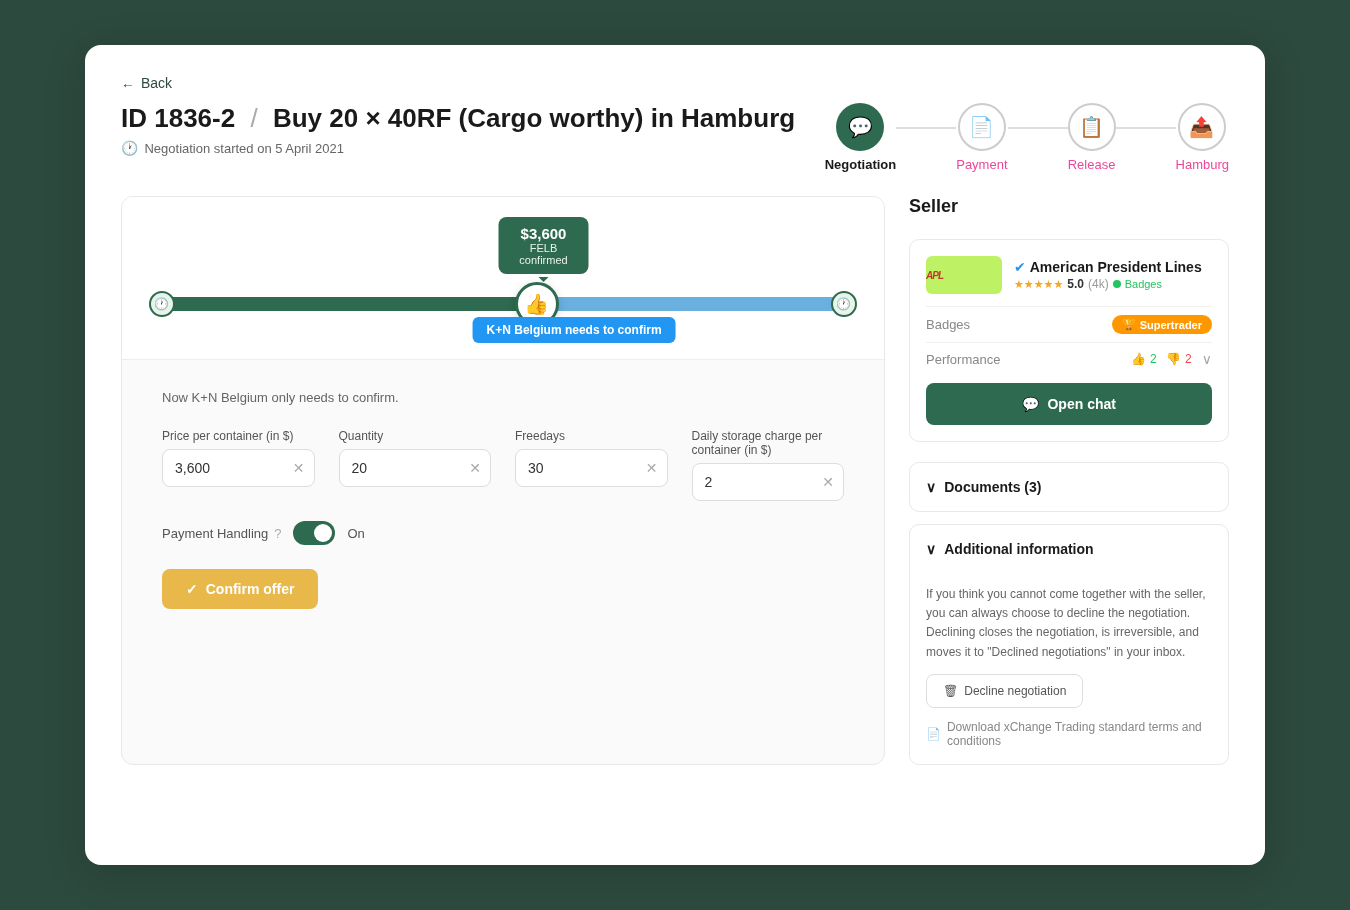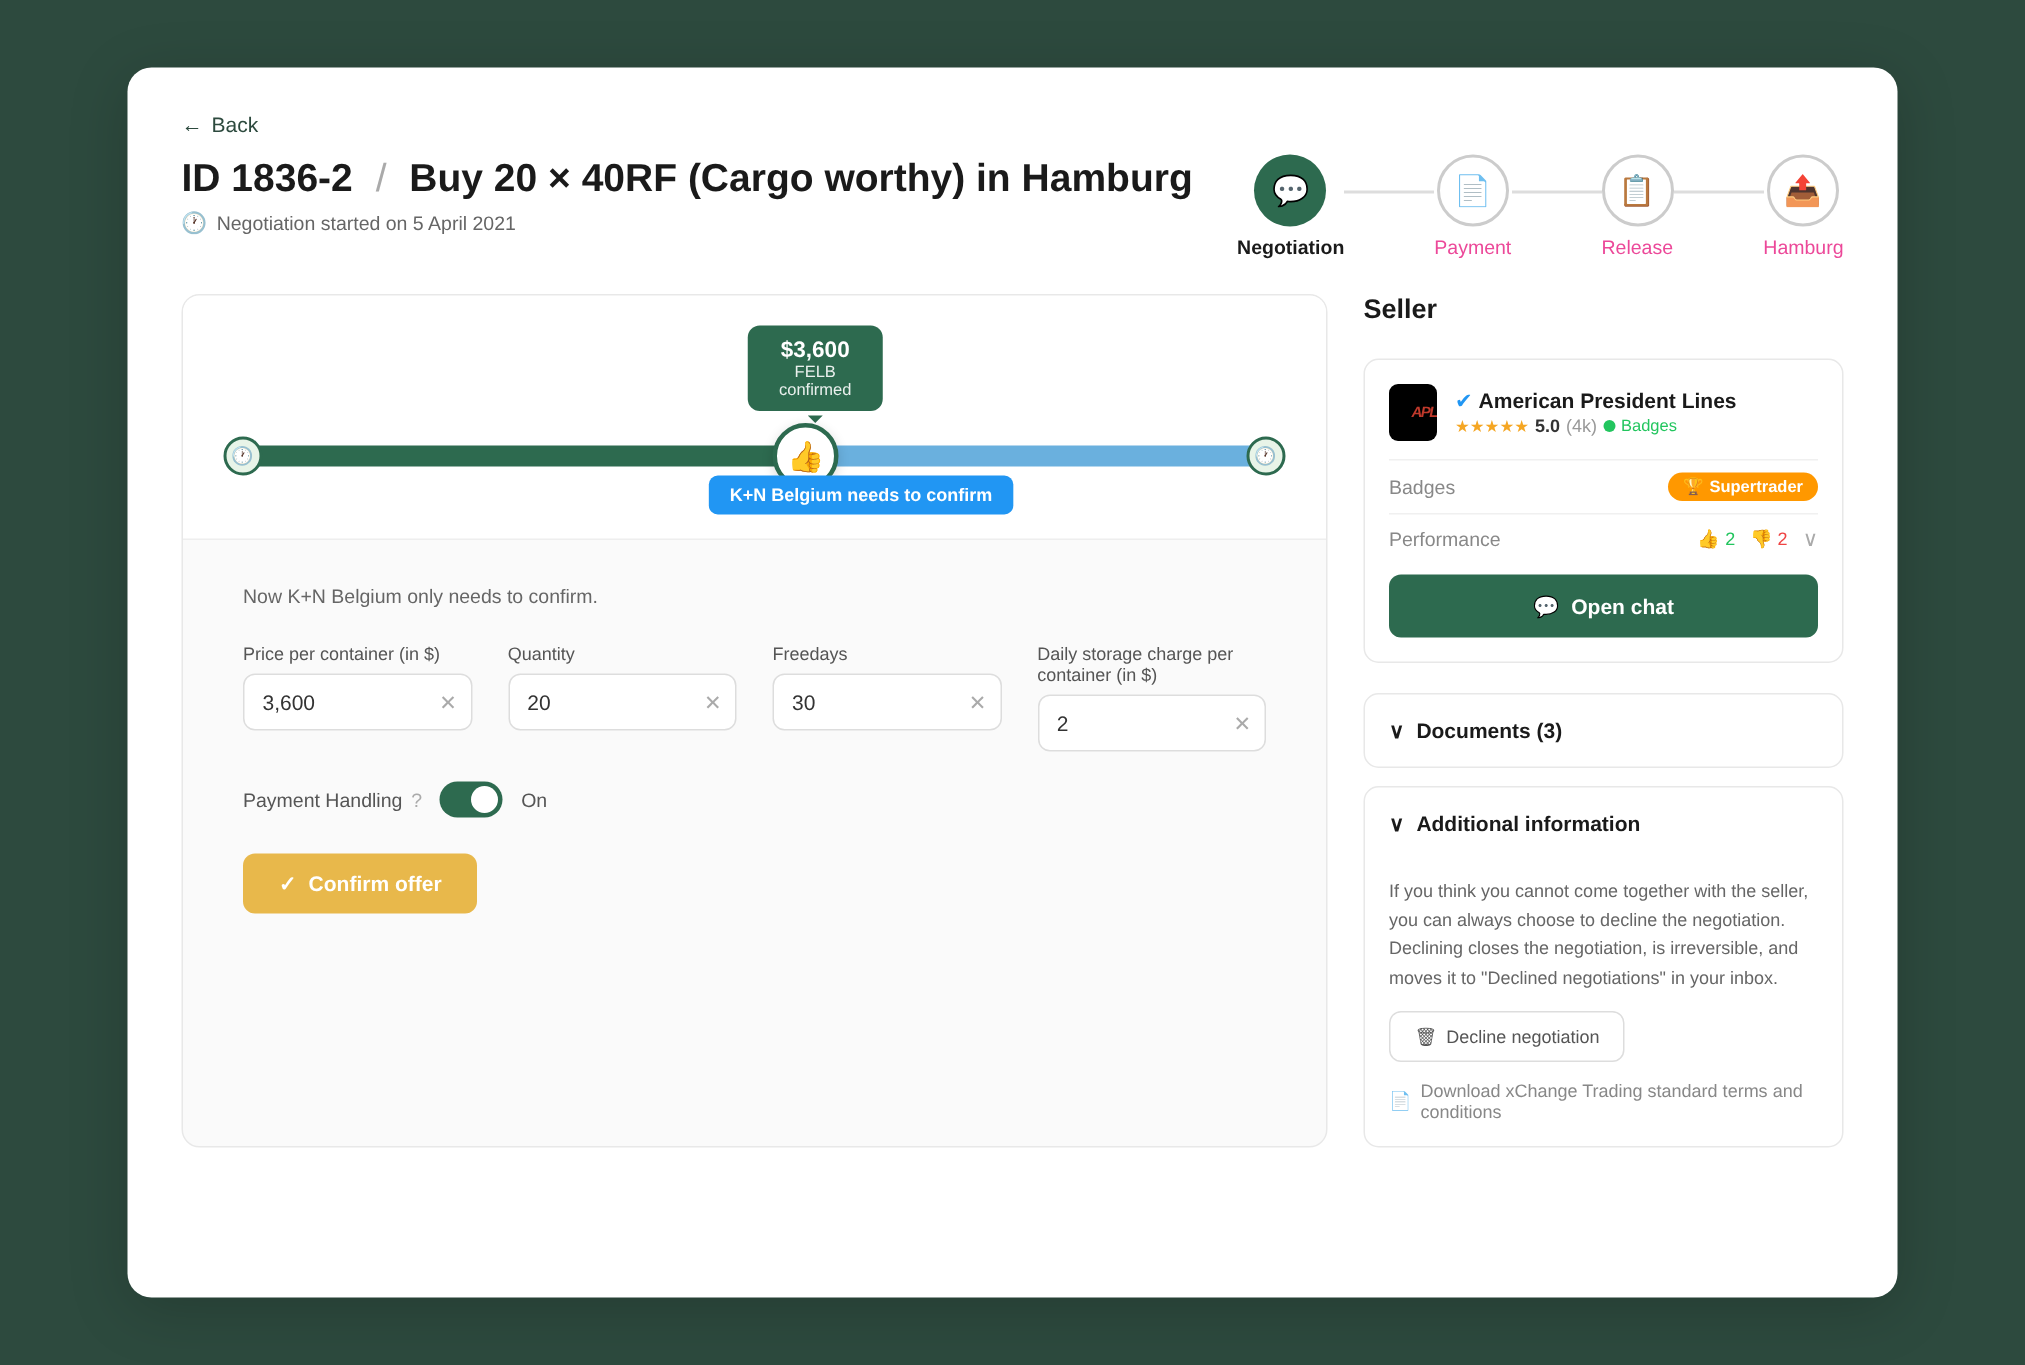--- a/index.html
+++ b/index.html
@@ -306,27 +306,27 @@
       padding: 16px;
       margin-bottom: 8px;
     }
     .seller-header {
       display: flex;
       align-items: center;
       gap: 12px;
       margin-bottom: 12px;
     }
     .seller-logo {
-      width: 32px;
+      width: 76px;
       height: 38px;
-      background: #000000;
+      background: #bef264;
       border-radius: 6px;
       display: flex;
       align-items: center;
-      justify-content: flex-end;
+      justify-content: flex-start;
       position: relative;
       overflow: hidden;
     }
     .apl-logo {
       font-size: 10px;
       font-weight: 900;
       color: #c0392b;
       letter-spacing: -1px;
       font-style: italic;
     }

